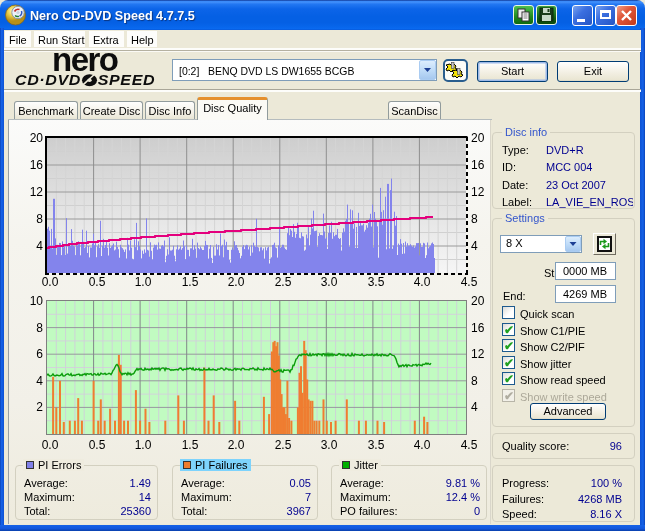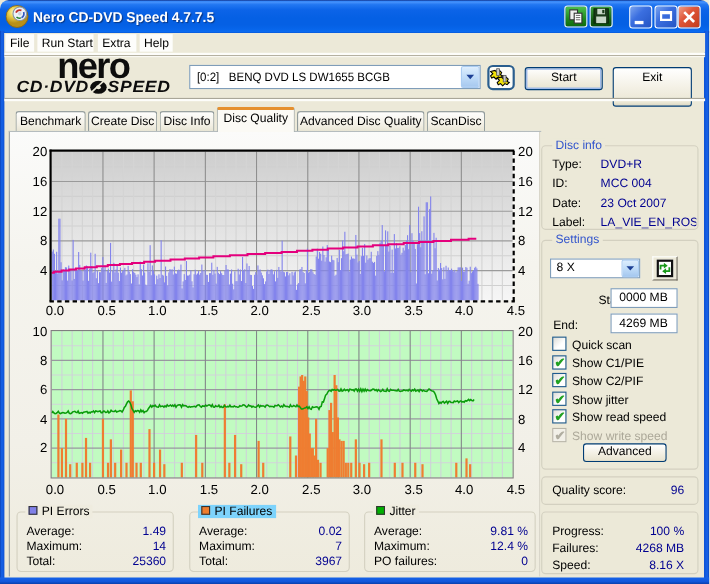--- a/index.html
+++ b/index.html
@@ -109,33 +109,32 @@
     <svg width="21" height="19" viewBox="0 0 21 19">
       <g stroke="#000" stroke-width="1">
         <path d="M7 4 l2 2 2-2 2 2 -1 2 2 1 -2 2 -2-1 -2 2 -2-2 -2 1 -1-2 2-2 -2-2 z" fill="#f2e20a" transform="translate(-2,-1)"></path>
         <path d="M7 4 l2 2 2-2 2 2 -1 2 2 1 -2 2 -2-1 -2 2 -2-2 -2 1 -1-2 2-2 -2-2 z" fill="#f2e20a" transform="translate(4,5)"></path>
       </g>
       <rect x="6.5" y="1.5" width="2.5" height="6" fill="#c9c9c9" stroke="#555" stroke-width="0.7"></rect>
       <rect x="12.5" y="7.5" width="2.5" height="6" fill="#c9c9c9" stroke="#555" stroke-width="0.7"></rect>
     </svg>
   </div>
   <div class="btn" style="left:477px;top:61px;width:71px;height:21px;line-height:19px;box-shadow:inset 0 0 0 1.5px #9db9e8;">Start</div>
-  <div class="btn" style="left:557px;top:61px;width:72px;height:36px;line-height:19px;">Exit</div>
+  <div class="btn" style="left:557px;top:61px;width:72px;height:21px;line-height:19px;">Exit</div>
   <div class="abs" style="left:4px;top:89px;width:637px;height:1px;background:#a9a698"></div>
   <div class="abs" style="left:4px;top:90px;width:637px;height:2px;background:#fdfdfa"></div>
 
   <div class="abs" style="left:8px;top:119px;width:483px;height:405px;background:linear-gradient(180deg,#fbfbfa 0%,#f5f4ee 30%,#f2f0e8 70%,#eeebdd 100%);border-left:1px solid #98a0a2;border-right:1px solid #d9d6ca;"></div>
 
   <div class="abs" style="left:8px;top:119px;width:484px;height:1px;background:#b5bcbe"></div>
 
   <div class="abs" style="left:14px;top:101px;width:64px;height:18px;border:1px solid #919b9c;border-bottom:none;border-radius:3px 3px 0 0;background:linear-gradient(180deg,#fefefd,#f2efe4 70%,#e8e5d4);text-align:center;line-height:18px;">Benchmark</div>
   <div class="abs" style="left:80px;top:101px;width:63px;height:18px;border:1px solid #919b9c;border-bottom:none;border-radius:3px 3px 0 0;background:linear-gradient(180deg,#fefefd,#f2efe4 70%,#e8e5d4);text-align:center;line-height:18px;">Create Disc</div>
   <div class="abs" style="left:145px;top:101px;width:50px;height:18px;border:1px solid #919b9c;border-bottom:none;border-radius:3px 3px 0 0;background:linear-gradient(180deg,#fefefd,#f2efe4 70%,#e8e5d4);text-align:center;line-height:18px;">Disc Info</div>
   <div class="abs" style="left:197px;top:97px;width:71px;height:23px;border:1px solid #919b9c;border-bottom:none;border-radius:3px 3px 0 0;background:#fbfaf5;border-top:3px solid #e5902e;text-align:center;line-height:16px;">Disc Quality</div>
-  <div class="abs" style="left:270px;top:101px;width:116px;height:18px;border:1px solid #919b9c;border-bottom:none;border-radius:3px 3px 0 0;background:linear-gradient(180deg,#fefefd,#f2efe4 70%,#e8e5d4);text-align:center;line-height:18px;">Advanced Disc Quality</div>
   <div class="abs" style="left:388px;top:101px;width:53px;height:18px;border:1px solid #919b9c;border-bottom:none;border-radius:3px 3px 0 0;background:linear-gradient(180deg,#fefefd,#f2efe4 70%,#e8e5d4);text-align:center;line-height:18px;">ScanDisc</div>
 
   <svg width="645" height="531" style="position:absolute;left:0;top:0">
 <defs>
         <linearGradient id="cg" x1="0" y1="0" x2="0" y2="1">
 <stop offset="0" stop-color="#cecece"></stop>
           <stop offset="1" stop-color="#f6f6f6"></stop>
         </linearGradient>
       </defs>
 <rect x="47.0" y="138.0" width="419.0" height="135.0" fill="url(#cg)"></rect>
@@ -844,21 +843,21 @@
     <div class="abs" style="left:8px;top:11px;">Average:</div>
       <div class="abs vnavy" style="left:0;top:11px;width:135px;text-align:right;">1.49</div>
     <div class="abs" style="left:8px;top:25px;">Maximum:</div>
       <div class="abs vnavy" style="left:0;top:25px;width:135px;text-align:right;">14</div>
     <div class="abs" style="left:8px;top:39px;">Total:</div>
       <div class="abs vnavy" style="left:0;top:39px;width:135px;text-align:right;">25360</div>
   </div>
   <div class="grp" style="left:172px;top:465px;width:146px;height:55px;">
     <span class="cap" style="left:7px;background:#7dd3fc;"><span style="display:inline-block;width:8px;height:8px;background:#ee7d2d;border:1px solid #333;margin-right:4px;"></span>PI Failures</span>
     <div class="abs" style="left:8px;top:11px;">Average:</div>
-      <div class="abs vnavy" style="left:0;top:11px;width:138px;text-align:right;">0.02</div>
+      <div class="abs vnavy" style="left:0;top:11px;width:138px;text-align:right;">0.05</div>
     <div class="abs" style="left:8px;top:25px;">Maximum:</div>
       <div class="abs vnavy" style="left:0;top:25px;width:138px;text-align:right;">7</div>
     <div class="abs" style="left:8px;top:39px;">Total:</div>
       <div class="abs vnavy" style="left:0;top:39px;width:138px;text-align:right;">3967</div>
   </div>
   <div class="grp" style="left:331px;top:465px;width:156px;height:55px;">
     <span class="cap" style="left:7px;background:#efecdf;"><span style="display:inline-block;width:8px;height:8px;background:#00b000;border:1px solid #333;margin-right:4px;"></span>Jitter</span>
     <div class="abs" style="left:8px;top:11px;">Average:</div>
       <div class="abs vnavy" style="left:0;top:11px;width:148px;text-align:right;">9.81 %</div>
     <div class="abs" style="left:8px;top:25px;">Maximum:</div>

